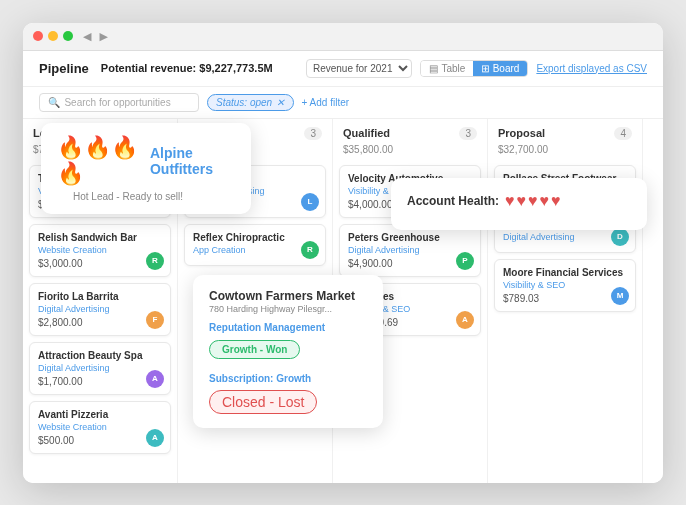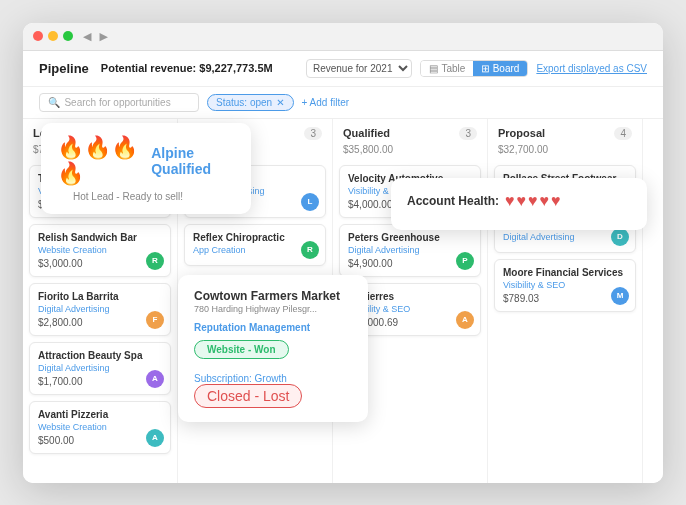--- a/index.html
+++ b/index.html
@@ -136,20 +136,21 @@
     .filter-tag {
       display: flex;
       align-items: center;
       background: #e8f0fe;
       border: 1px solid #4c9be8;
       border-radius: 12px;
       padding: 2px 8px;
       font-size: 10px;
       color: #4c9be8;
       gap: 4px;
+      font-style: italic;
     }
     .filter-tag .close { cursor: pointer; color: #4c9be8; font-size: 10px; }
     .add-filter {
       font-size: 10px;
       color: #4c9be8;
       cursor: pointer;
       display: flex;
       align-items: center;
       gap: 3px;
     }
@@ -267,21 +268,21 @@
       color: #4c9be8;
     }
     .popup-alpine-sub {
       font-size: 10px;
       color: #888;
       margin-left: 16px;
     }
 
     .popup-cowtown {
       position: absolute;
-      left: 155px;
+      left: 170px;
       top: 252px;
       background: #fff;
       border-radius: 10px;
       box-shadow: 0 4px 20px rgba(0,0,0,0.15);
       padding: 14px 16px;
       width: 190px;
       z-index: 30;
     }
     .popup-cowtown-title {
       font-size: 12px;
@@ -306,23 +307,23 @@
       color: #2dbb6d;
       border: 1px solid #2dbb6d;
       border-radius: 12px;
       padding: 3px 12px;
       font-size: 10px;
       font-weight: 600;
       margin-bottom: 14px;
     }
     .popup-sub-label {
       font-size: 10px;
-      font-weight: 400;
-      color: #4c9be8;
-      margin-bottom: 0;
+      font-weight: 700;
+      color: #4c9be8;
+      margin-bottom: 6px;
     }
     .badge-lost {
       display: inline-block;
       background: #fff0f0;
       color: #e05050;
       border: 1px solid #e05050;
       border-radius: 12px;
       padding: 3px 12px;
       font-size: 14px;
       font-weight: 400;
@@ -544,30 +545,30 @@
             <div class="card-avatar avt-blue">M</div>
           </div>
         </div>
       </div>
 
     </div>
 
     <div class="popup-alpine">
       <div class="popup-alpine-header">
         <span class="flame-icon">🔥🔥🔥🔥</span>
-        <span class="popup-alpine-title">Alpine Qualified</span>
+        <span class="popup-alpine-title">Alpine Outfitters</span>
       </div>
       <div class="popup-alpine-sub">Hot Lead - Ready to sell!</div>
     </div>
 
     <div class="popup-cowtown">
       <div class="popup-cowtown-title">Cowtown Farmers Market</div>
       <div class="popup-cowtown-addr">780 Harding Highway Pilesgr...</div>
       <div class="popup-section-label">Reputation Management</div>
-      <div class="badge-won">Website - Won</div>
+      <div class="badge-won">Growth - Won</div>
       <div class="popup-sub-label">Subscription: Growth</div>
       <div class="badge-lost">Closed - Lost</div>
     </div>
 
     <div class="popup-account-health">
       <div class="account-health-header">
         <span class="account-health-title">Account Health:</span>
         <div class="hearts">
           <span class="heart">♥</span>
           <span class="heart">♥</span>

